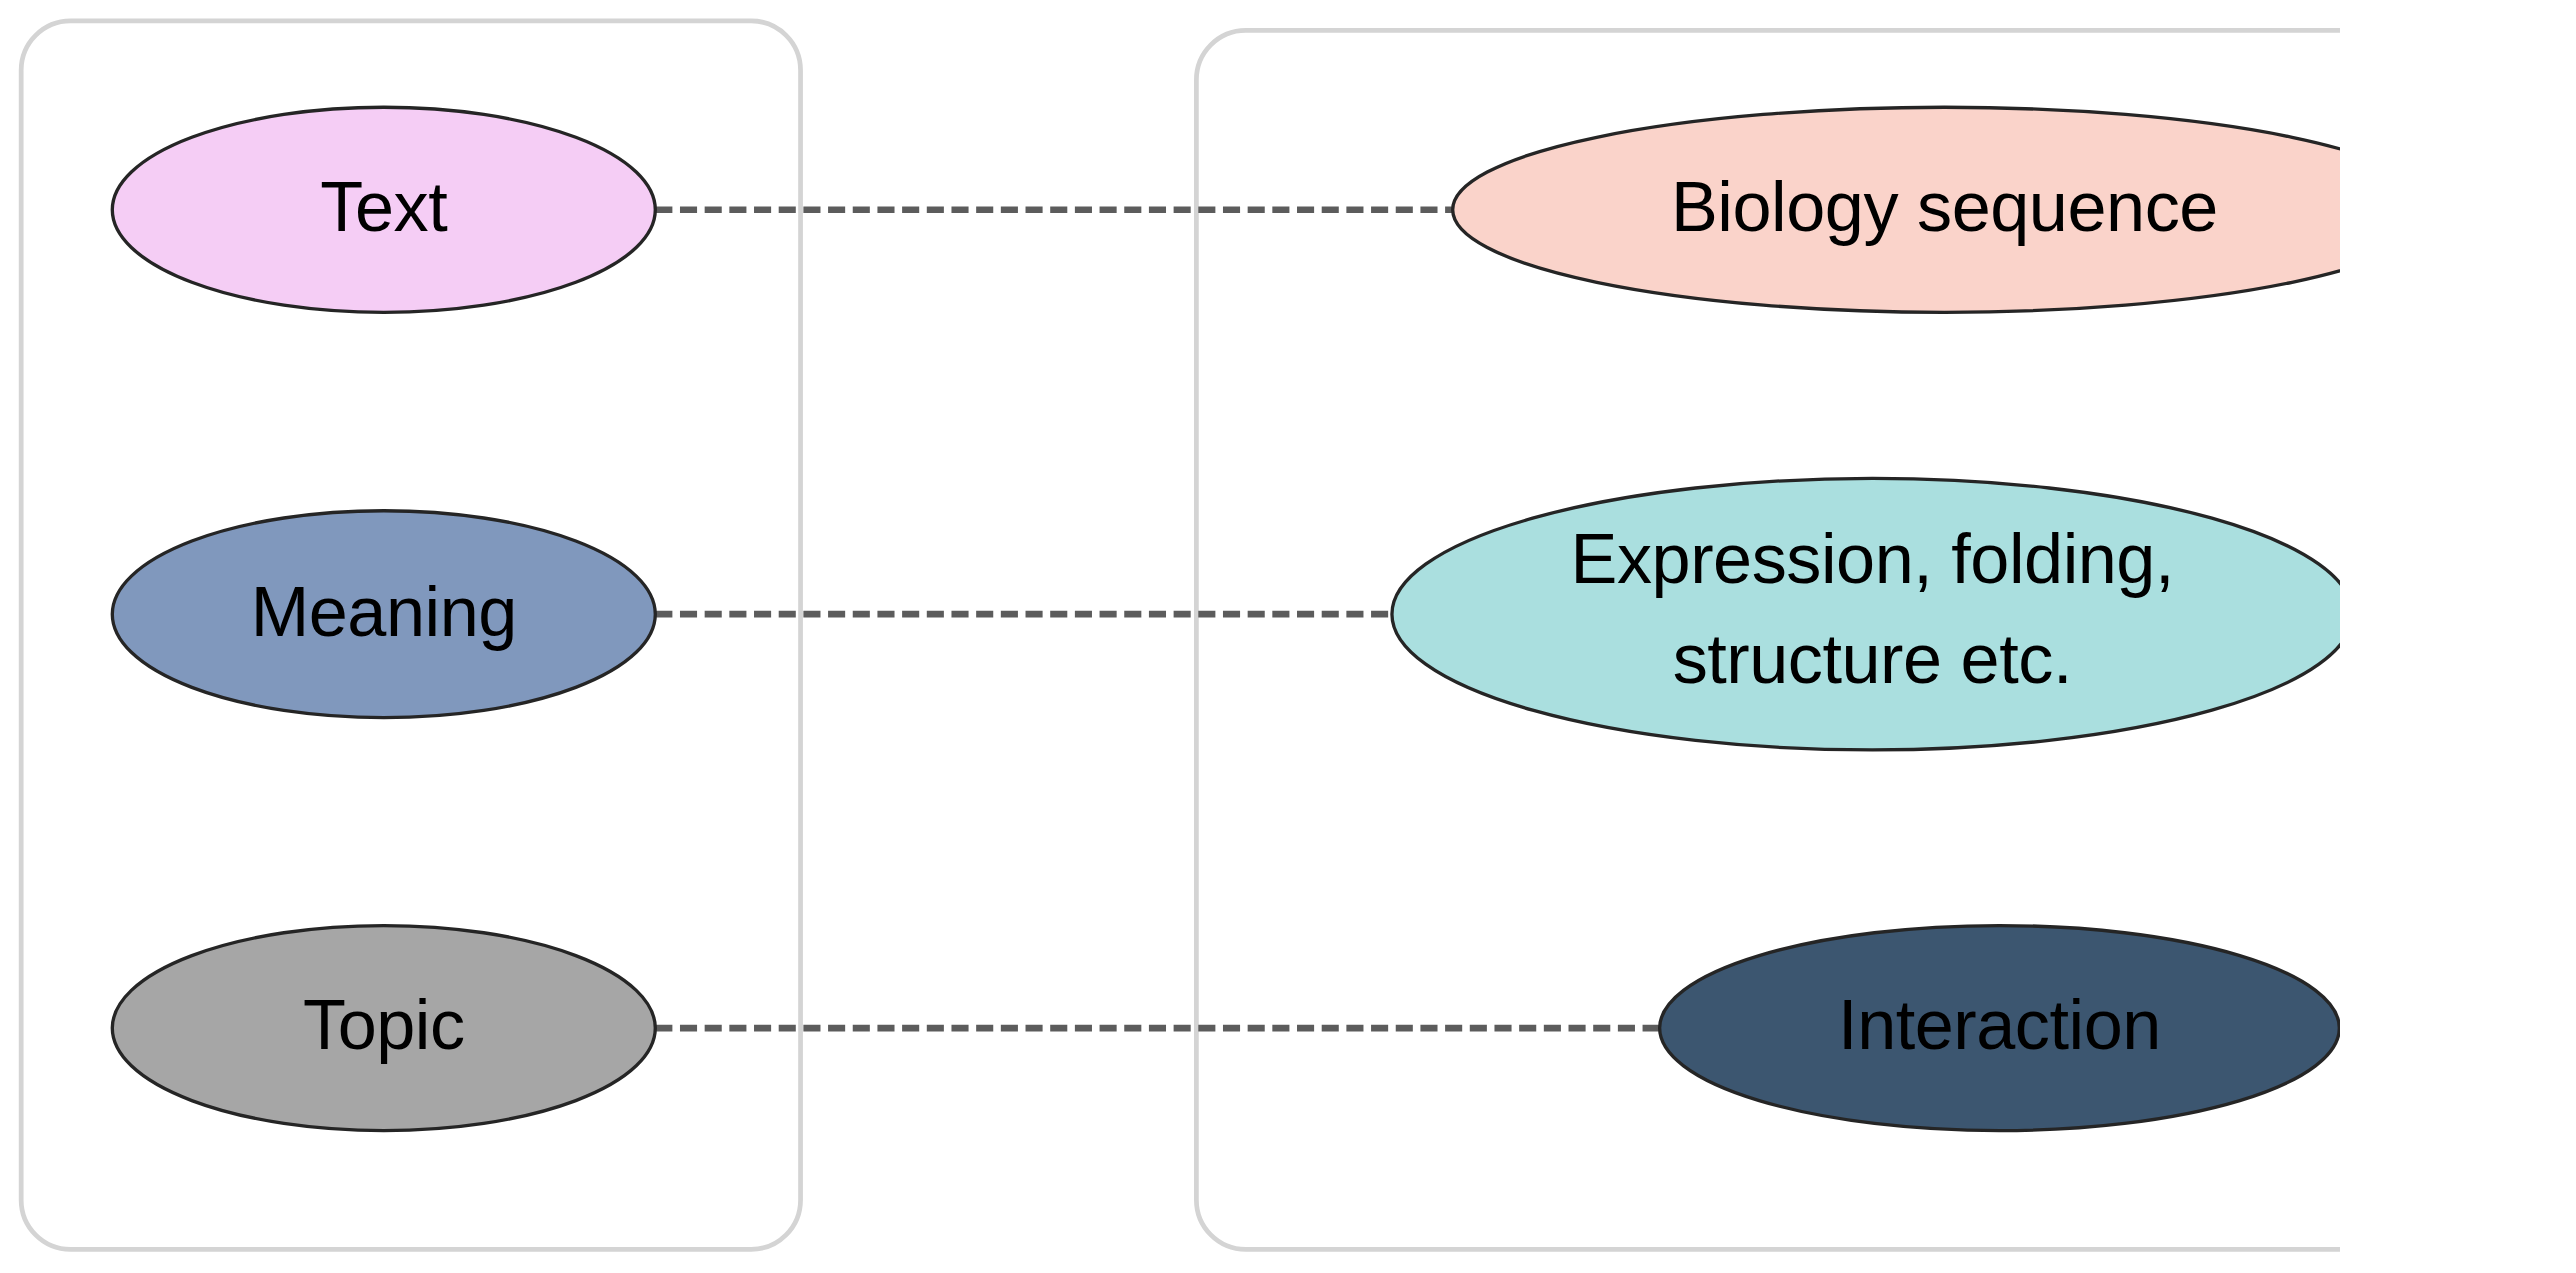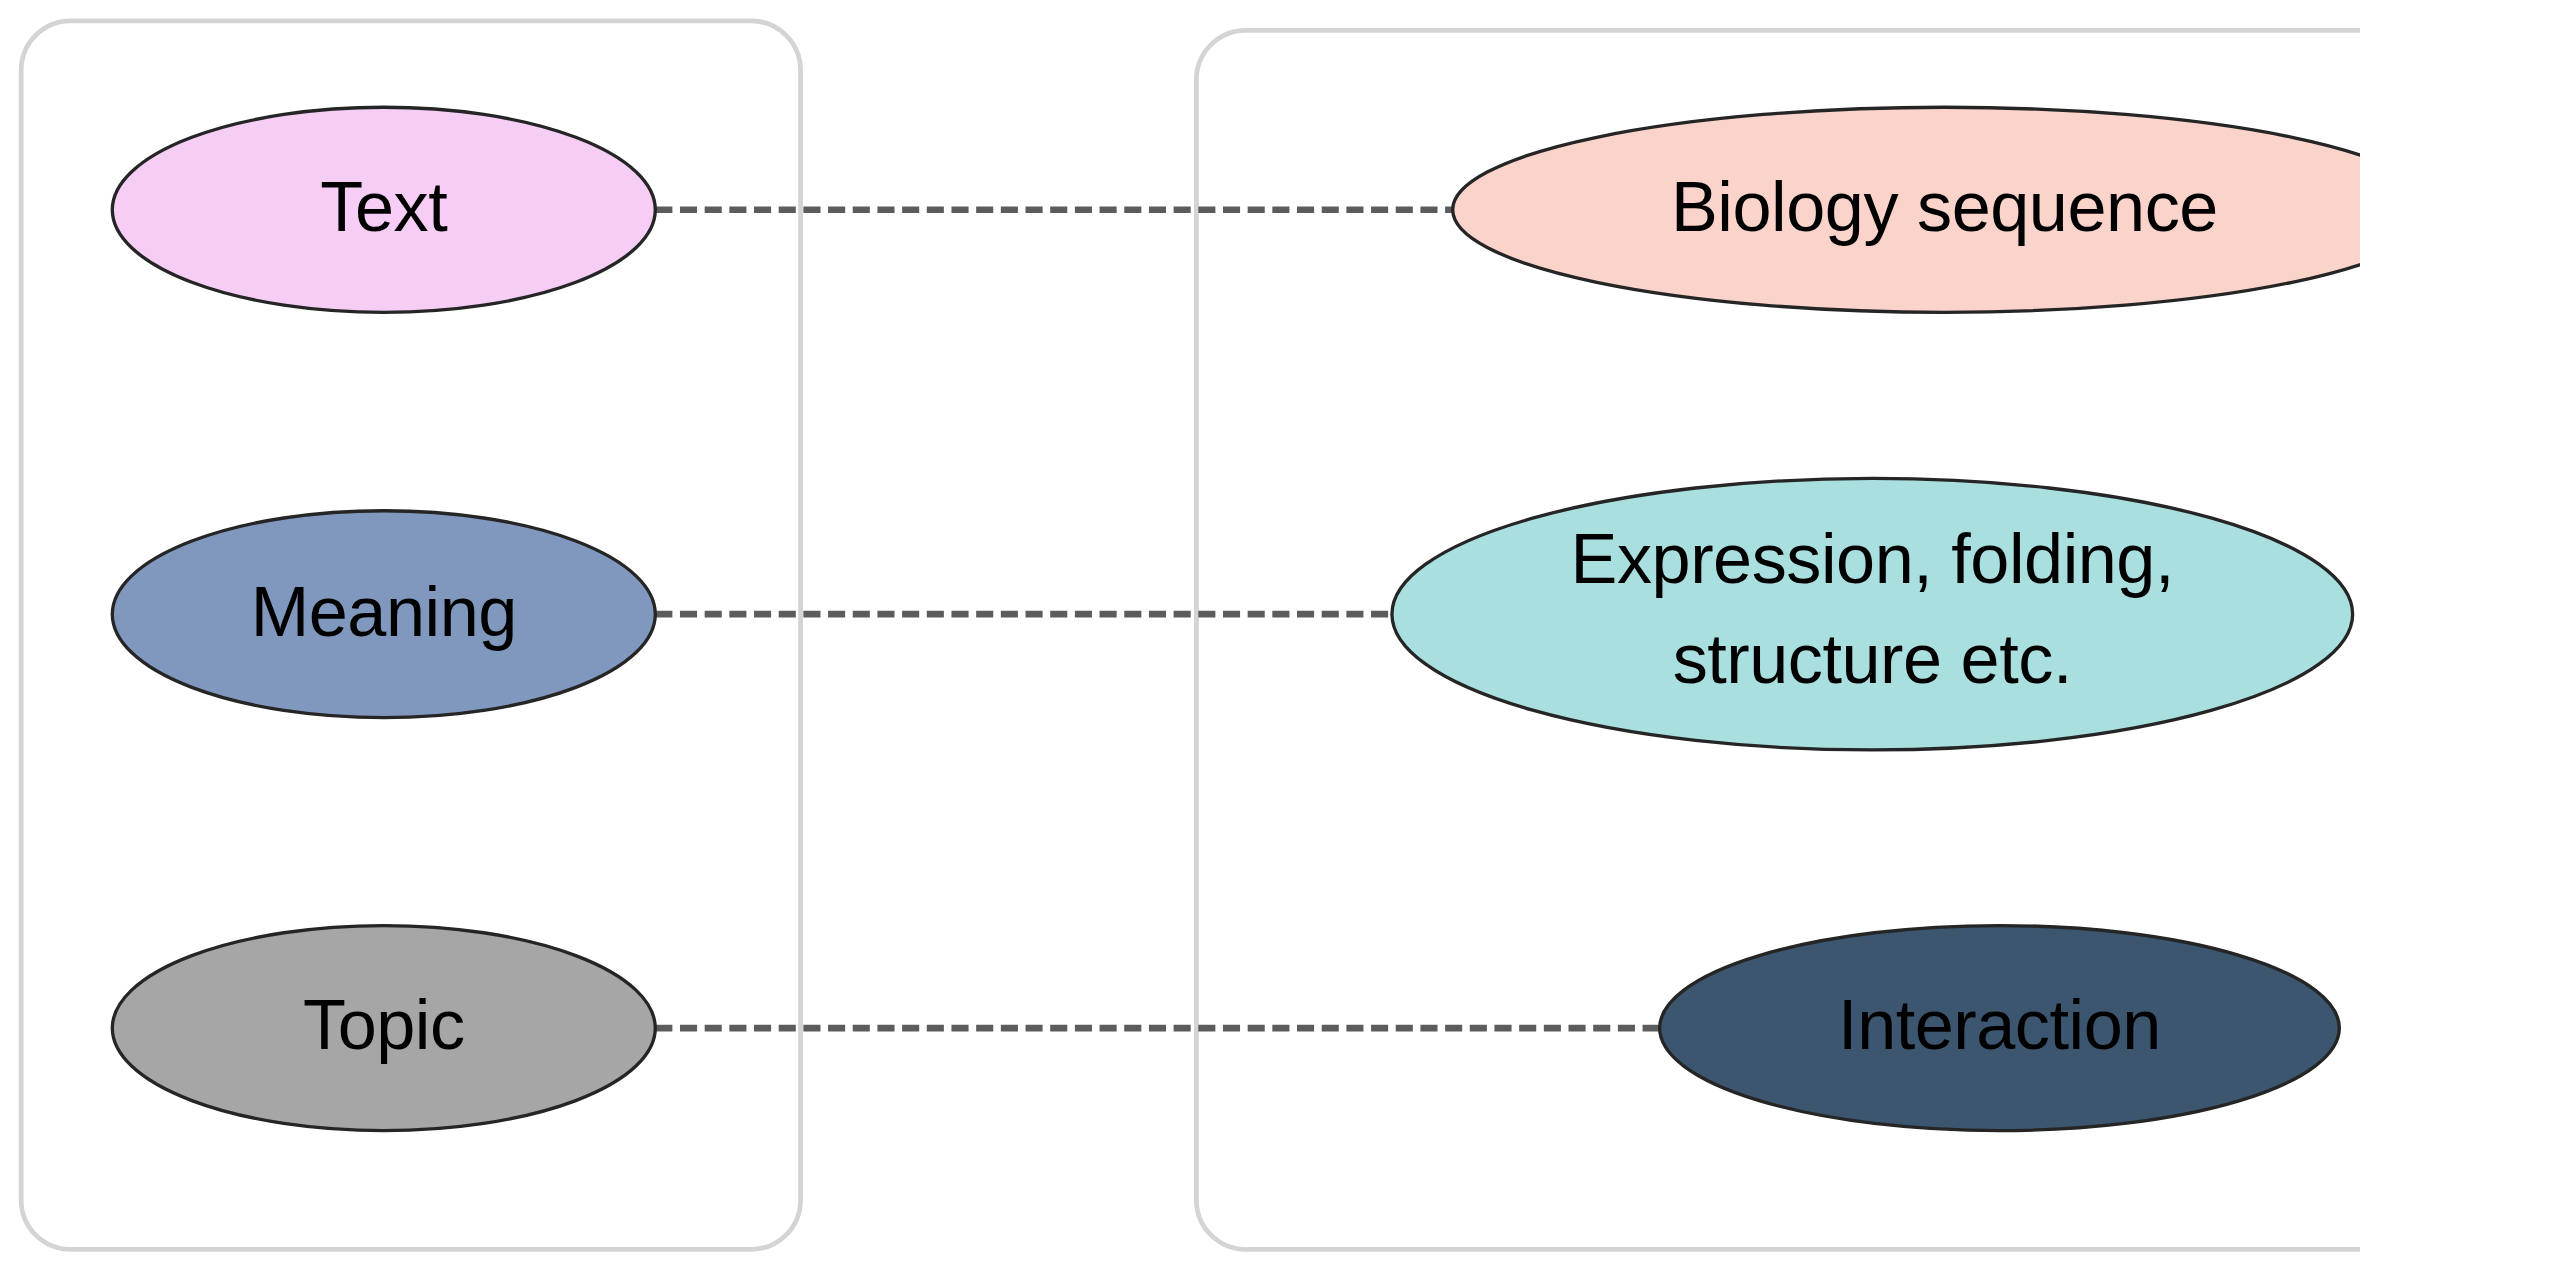--- a/index.html
+++ b/index.html
@@ -10,21 +10,20 @@
   }
   body {
     font-family: "Liberation Sans", sans-serif;
   }
   #stage {
     position: relative;
     width: 2340px;
     height: 1273px;
     background: #ffffff;
     overflow: hidden;
-    padding-left: 20px;
   }
   #diagram-svg {
     position: absolute;
     left: 0;
     top: 0;
     width: 2576px;
     height: 1273px;
     display: block;
   }
   .group-frame {

